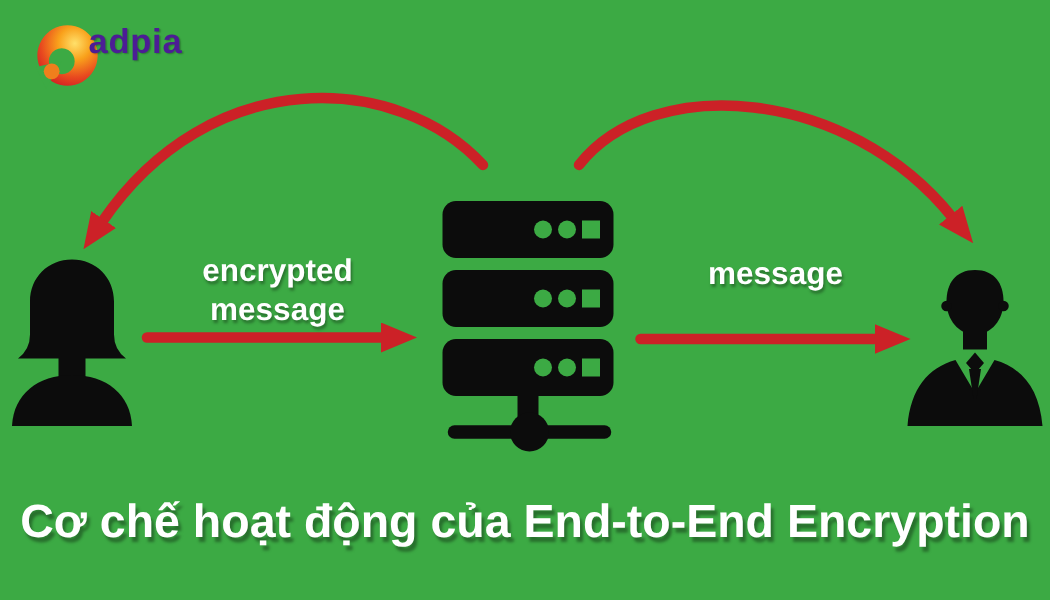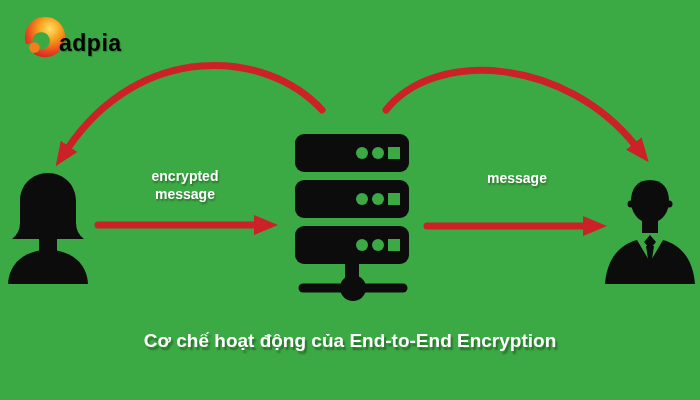--- a/index.html
+++ b/index.html
@@ -10,45 +10,45 @@
     overflow:hidden;
     font-family:"Liberation Sans","DejaVu Sans",sans-serif;
   }
   
   .logo{
     position:absolute;left:22px;top:14px;
     display:flex;align-items:flex-end;
   }
   .logo-icon{width:46px;height:46px;display:block;}
   .brand{
-    color:#000000;font-weight:bold;font-size:23px;line-height:1;
-    margin-left:-9px;margin-bottom:5px;letter-spacing:0.5px;
+    color:#4c1d95;font-weight:bold;font-size:23px;line-height:1;
+    margin-left:-9px;margin-bottom:21px;letter-spacing:0.5px;
     text-shadow:1px 1px 1px rgba(0,0,0,0.25);
   }
   
   .arrows{position:absolute;left:0;top:0;width:700px;height:400px;}
   
   .figure{position:absolute;}
   .fig-sender{left:6px;top:172px;width:84px;height:112px;}
   .fig-server{left:293px;top:130px;width:120px;height:180px;}
   .fig-receiver{left:603px;top:178px;width:94px;height:106px;}
   .figure svg{width:100%;height:100%;display:block;}
   
   .arrow-label{
     position:absolute;width:150px;text-align:center;
-    color:#ffffff;font-weight:bold;font-size:14px;line-height:1.25;
+    color:#ffffff;font-weight:bold;font-size:21px;line-height:1.25;
     text-shadow:1px 2px 2px rgba(0,0,0,0.35);
   }
   .label-encrypted{left:110px;top:168px;}
   .label-decrypted{left:442px;top:170px;}
   
   .caption{
     position:absolute;left:0;right:0;top:330px;
     text-align:center;
-    color:#ffffff;font-weight:bold;font-size:19px;
+    color:#ffffff;font-weight:bold;font-size:31px;
     text-shadow:2px 3px 2px rgba(0,0,0,0.35);
   }
 </style>
 </head>
 <body>
 
 <div class="canvas">
 
   <div class="logo">
     <svg class="logo-icon" viewBox="0 0 48 48">

